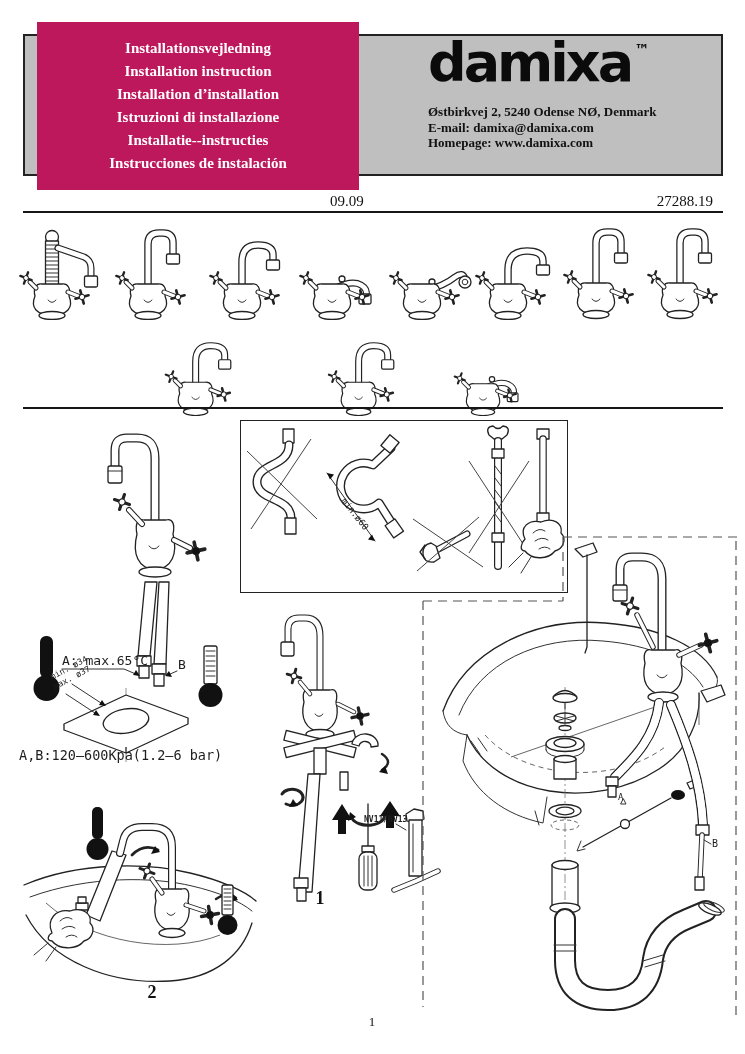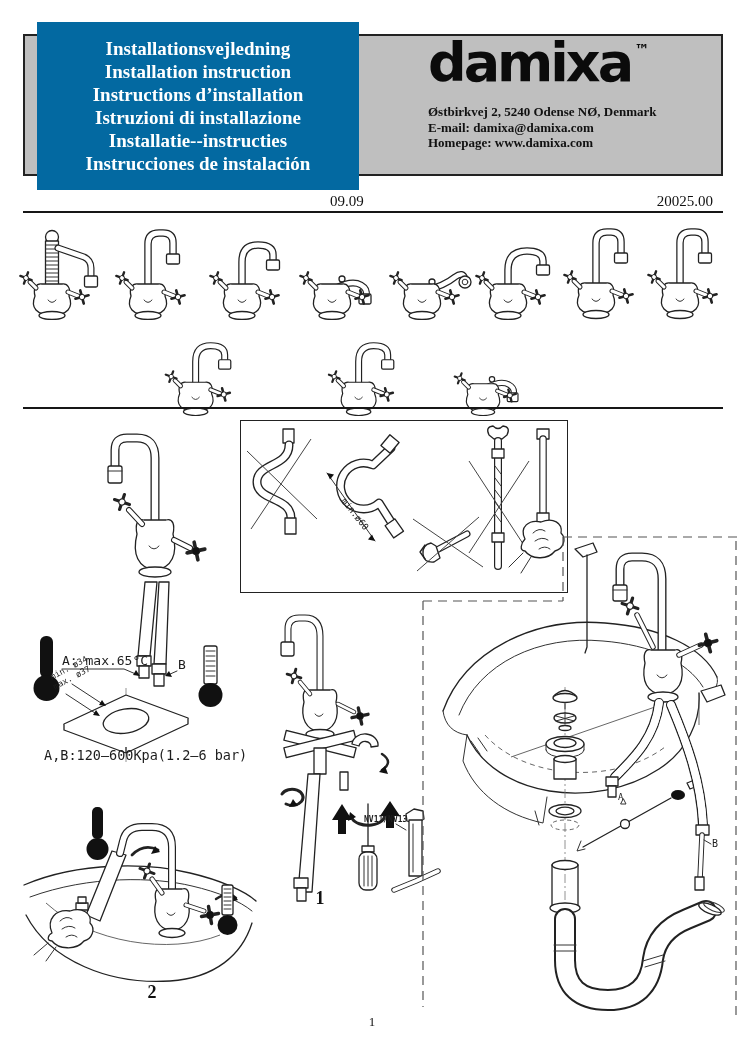--- a/index.html
+++ b/index.html
@@ -2,23 +2,23 @@
 <html><head>
 <meta charset="utf-8">
 <style>
   html,body{margin:0;padding:0;background:#888;}
   #page{position:relative;width:745px;height:1054px;background:#ffffff;overflow:hidden;
         font-family:"Liberation Serif",serif;color:#111;}
   .abs{position:absolute;}
   
   .banner{left:23px;top:34px;width:696px;height:138px;background:#bfbfbf;
           border:2px solid #222;}
-  .blackbox{left:37px;top:22px;width:322px;height:168px;background:#0369a1;color:#fff;
+  .blackbox{left:37px;top:22px;width:322px;height:168px;background:#be185d;color:#fff;
             display:flex;flex-direction:column;justify-content:center;text-align:center;
-            font-weight:bold;font-size:19px;line-height:23px;font-family:"Liberation Serif",serif;}
+            font-weight:bold;font-size:15px;line-height:23px;font-family:"Liberation Serif",serif;}
   .brand{left:428px;top:36px;font-family:"DejaVu Sans",sans-serif;font-weight:bold;
          font-size:54px;letter-spacing:-3px;color:#0b0b0b;line-height:1;}
   .brand .tm{font-size:15px;letter-spacing:0;vertical-align:26px;margin-left:3px;}
   .address{left:428px;top:104px;font-weight:bold;font-size:13px;line-height:15.5px;
            font-family:"Liberation Serif",serif;}
   .rev{left:330px;top:193px;width:120px;font-size:15px;}
   .docnum{left:593px;top:193px;width:120px;text-align:right;font-size:15px;}
   .rule{background:#161616;height:2.4px;}
   
   .cad{font-family:"DejaVu Sans Mono",monospace;color:#1d1d1d;}
@@ -113,38 +113,38 @@
         <use href="#gfb"></use>
       </symbol>
     </defs>
   </svg>
 
   <div class="abs banner"></div>
 
   <div class="abs blackbox">
     <div>Installationsvejledning</div>
     <div>Installation instruction</div>
-    <div>Instructions d’installation</div>
+    <div>Installation d’installation</div>
     <div>Istruzioni di installazione</div>
     <div>Installatie--instructies</div>
     <div>Instrucciones de instalación</div>
   </div>
 
   <div class="abs brand">
     <span>damixa</span><span class="tm">™</span>
   </div>
 
   <div class="abs address">
     <div>Østbirkvej 2, 5240 Odense NØ, Denmark</div>
     <div>E-mail: damixa@damixa.com</div>
     <div>Homepage: www.damixa.com</div>
   </div>
 
   <div class="abs rev">09.09</div>
-  <div class="abs docnum">20025.00</div>
+  <div class="abs docnum">27288.19</div>
   <div class="abs rule" style="left:23px;top:211px;width:700px;"></div>
 
   <div>
     <svg class="abs" style="left:12px;top:224px" width="100" height="96">
         <use href="#fv1"></use>
       </svg>
     <svg class="abs" style="left:108px;top:224px" width="100" height="96">
         <use href="#fv2"></use>
       </svg>
     <svg class="abs" style="left:202px;top:224px" width="100" height="96">
@@ -275,21 +275,21 @@
       <path class="ctr" d="M98,270 V277 M98,335 V346"></path>
       <path class="ln2" d="M44,266 L76,287 M38,276 L70,297"></path>
       <path class="bk" d="M78,288 l-7,-1 l3,-5 z"></path>
         <path class="bk" d="M72,298 l-7,-1 l3,-5 z"></path>
       <g transform="translate(24,262) rotate(-28)">
         <text class="svgtxt" font-size="8.5" x="0" y="0">min. ø34</text>
         <text class="svgtxt" font-size="8.5" x="-2" y="10">max. ø37</text>
       </g>
     </g>
   </svg>
-  <div class="abs cad" style="left:44px;top:747px;font-size:13.5px;">A,B:120–600Kpa(1.2–6 bar)</div>
+  <div class="abs cad" style="left:19px;top:747px;font-size:13.5px;">A,B:120–600Kpa(1.2–6 bar)</div>
 
   <svg class="abs" style="left:256px;top:596px" width="198" height="312" viewBox="0 0 198 312">
     <g>
       <path class="to" stroke-width="7" d="M64,96 V40 Q64,22 49,22 L43,22 Q32,22 32,33 L32,46"></path>
       <path class="ti" stroke-width="4.8" d="M64,96 V40 Q64,22 49,22 L43,22 Q32,22 32,33 L32,46"></path>
       <rect class="wf" x="25" y="46" width="13" height="14" rx="2"></rect>
       <path class="wf" d="M54,94 C48,92 46,98 48,106 C44,122 50,134 64,136 C78,134 84,122 80,106 C82,98 80,92 74,94 Z"></path>
       <path class="ln2" d="M59,118 q4,5 8,0"></path>
       <path class="to" stroke-width="4.5" d="M44,86 L54,98"></path>
         <path class="ti" stroke-width="2.8" d="M44,86 L54,98"></path>

